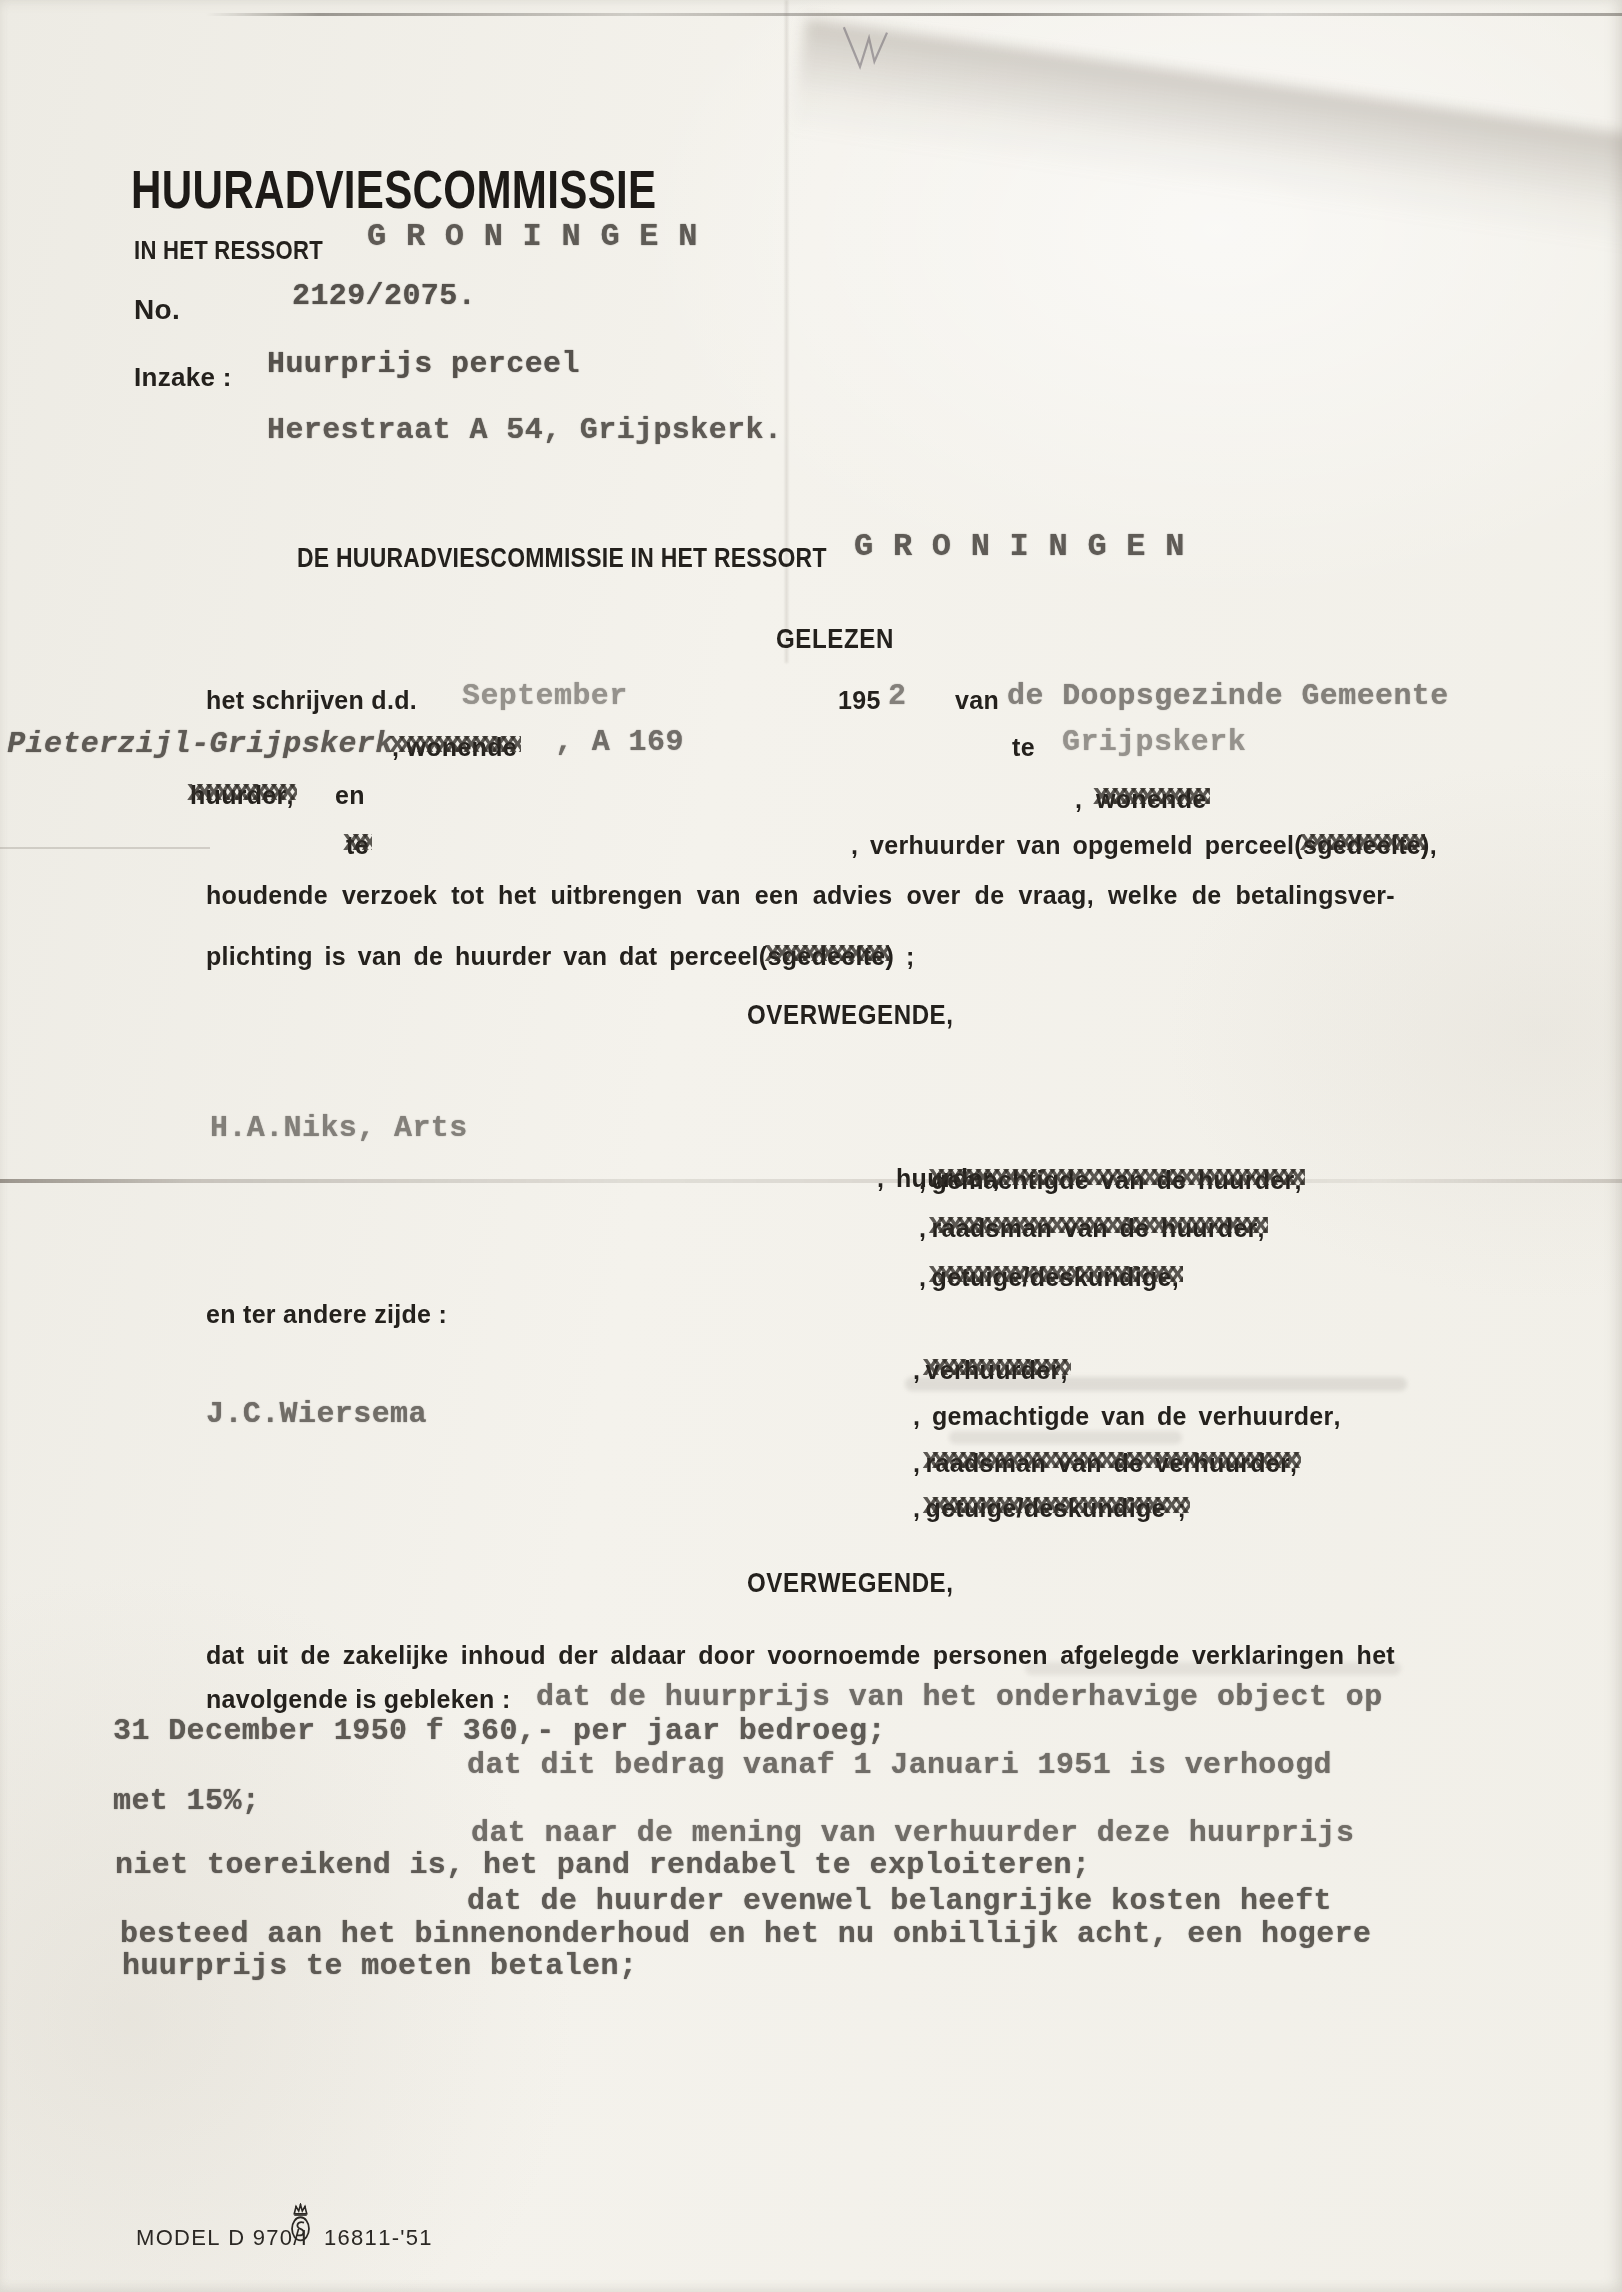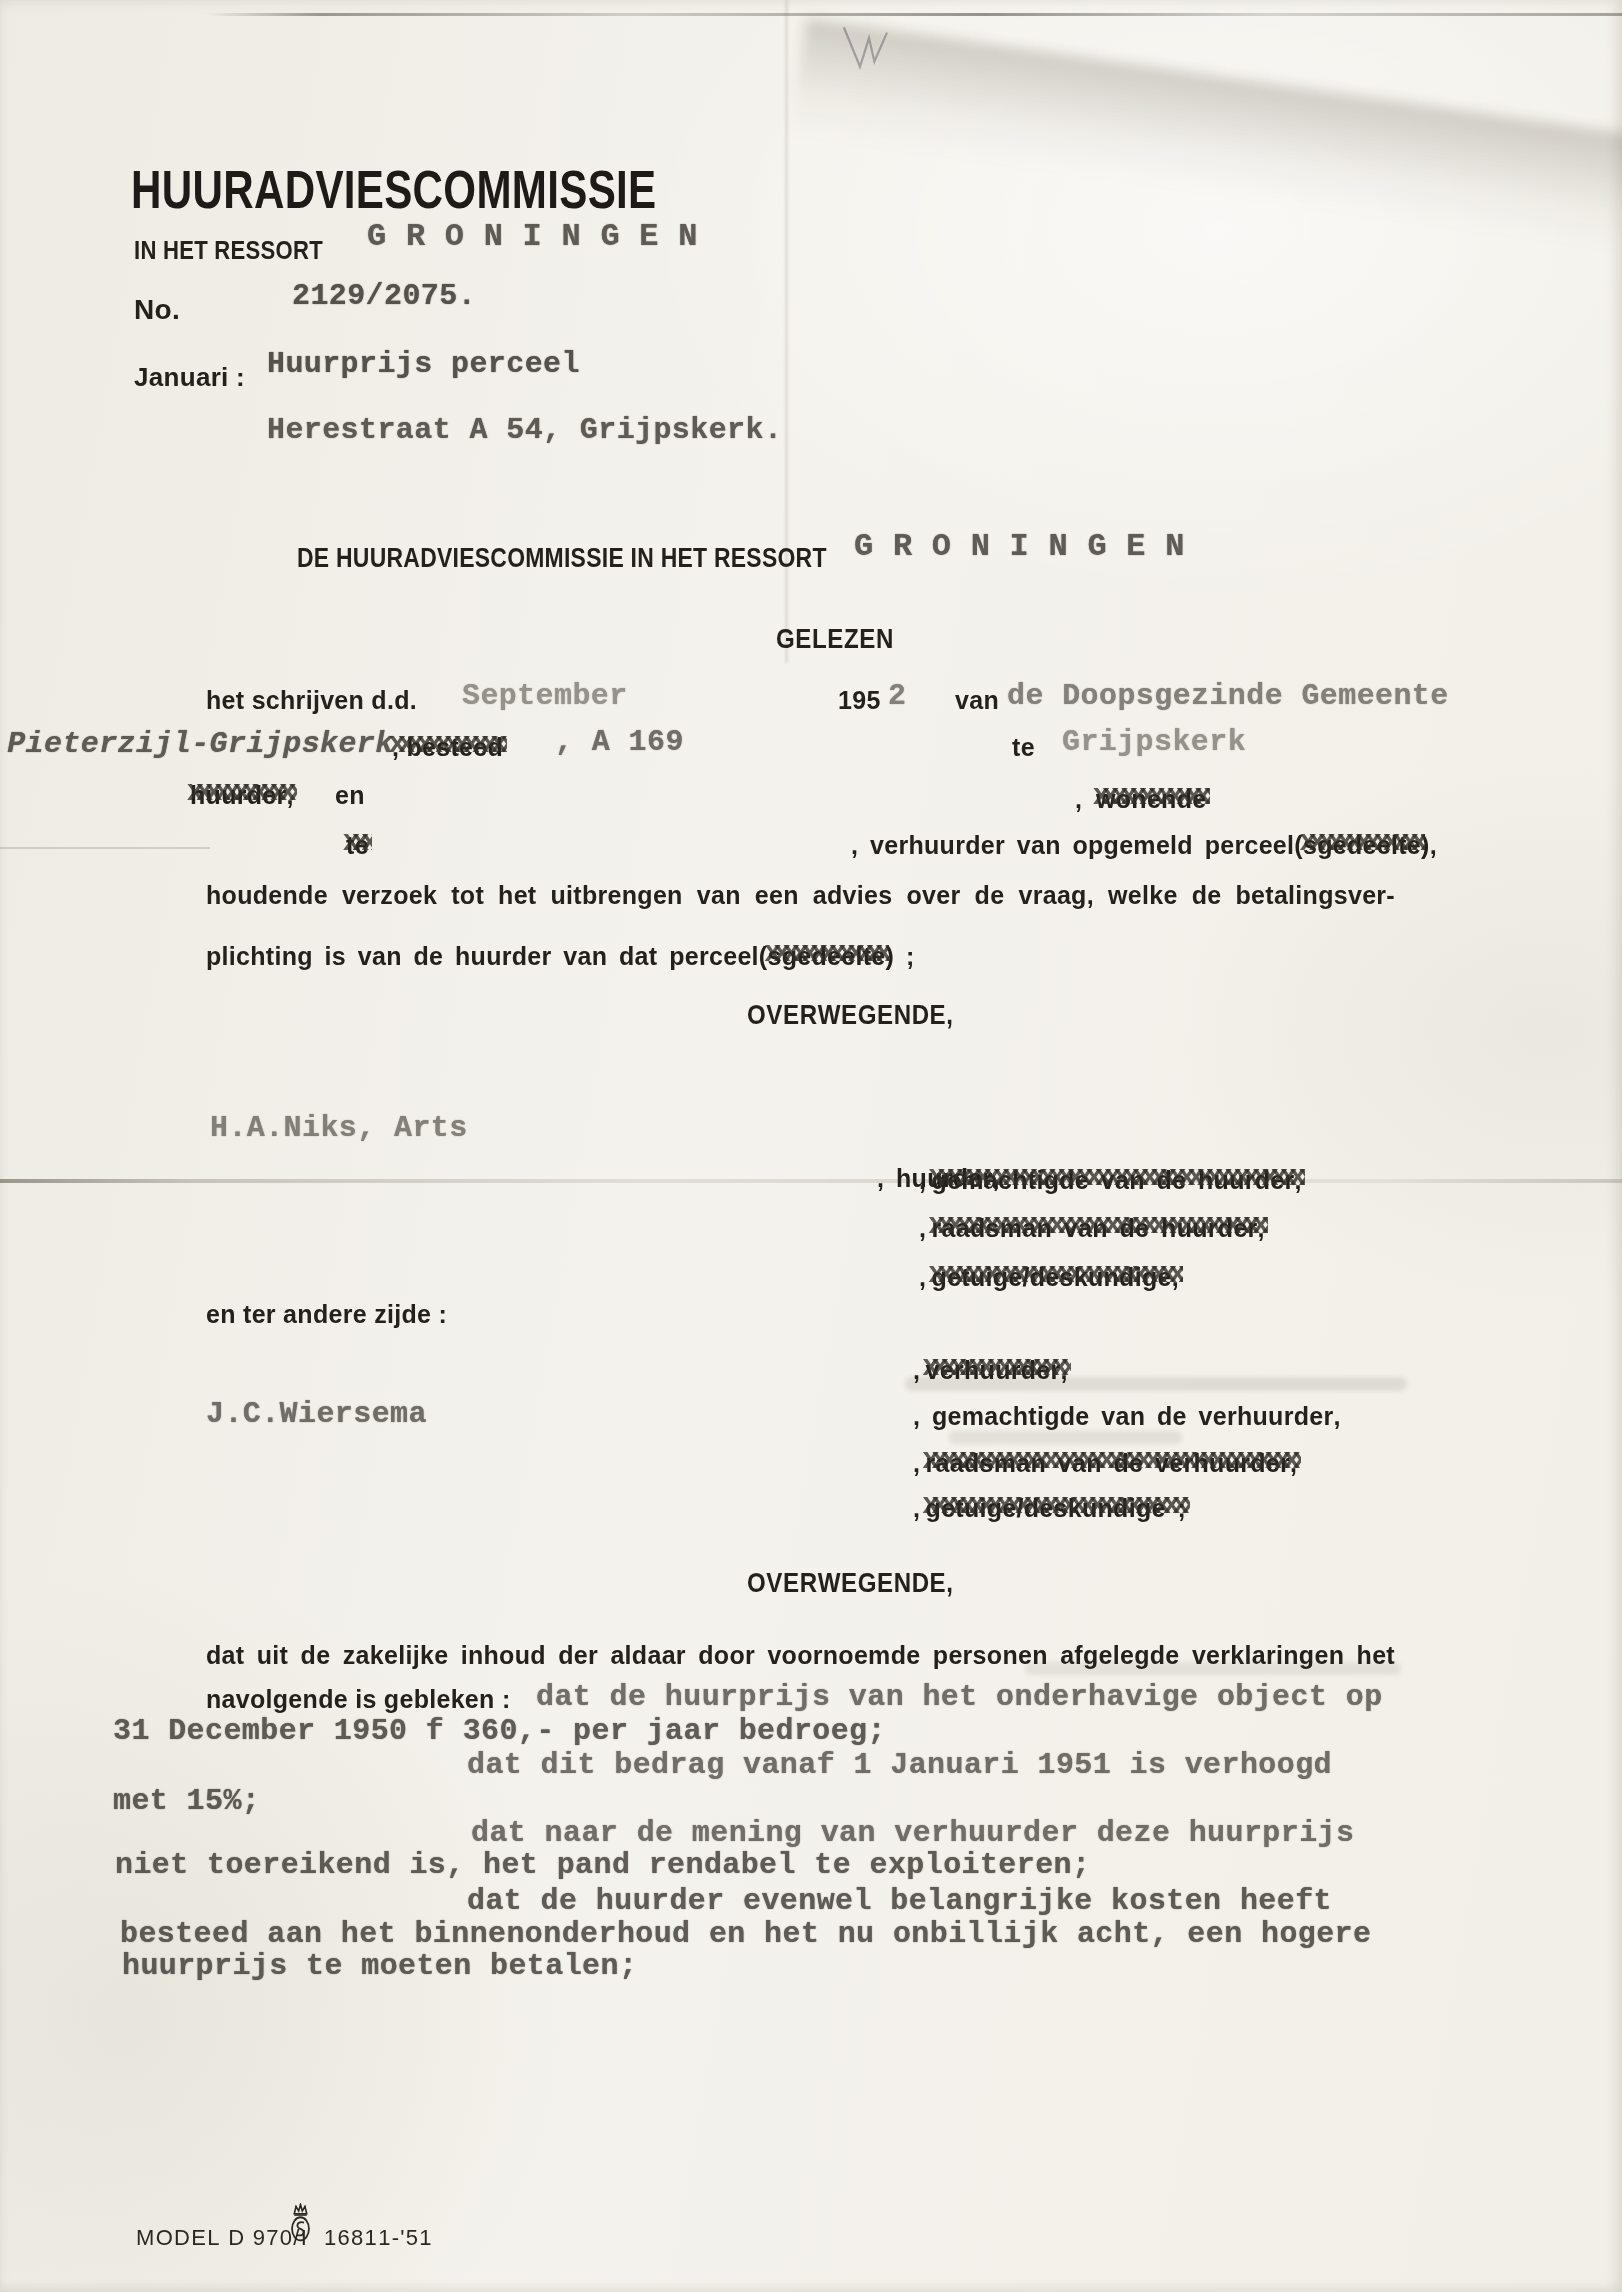--- a/index.html
+++ b/index.html
@@ -63,39 +63,39 @@
   </svg>
 
   <div class="abs p title" style="left:131px;top:158px;">HUURADVIESCOMMISSIE</div>
 
   <div class="abs p h-ressort" style="left:134px;top:235px;">IN HET RESSORT</div>
   <div class="abs t t-spaced f80" style="left:367px;top:218px;font-size:32px;">GRONINGEN</div>
 
   <div class="abs p h-no" style="left:134px;top:294px;">No.</div>
   <div class="abs t" style="left:292px;top:279px;">2129/2075.</div>
 
-  <div class="abs p h-inzake" style="left:134px;top:362px;">Januari :</div>
+  <div class="abs p h-inzake" style="left:134px;top:362px;">Inzake :</div>
   <div class="abs t" style="left:267px;top:347px;">Huurprijs perceel</div>
   <div class="abs t f80" style="left:267px;top:385px;margin-top:28px;">Herestraat A 54, Grijpskerk.</div>
 
   <div class="abs p commission" style="left:297px;top:543px;">DE HUURADVIESCOMMISSIE IN HET RESSORT</div>
   <div class="abs t t-spaced f80" style="left:854px;top:528px;font-size:32px;">GRONINGEN</div>
 
   <div class="abs p heading" style="left:776px;top:623px;">GELEZEN</div>
 
   <div class="abs p" style="left:206px;top:686px;">het schrijven d.d.</div>
   <div class="abs t f50" style="left:462px;top:679px;">September</div>
   <div class="abs p" style="left:838px;top:686px;">195</div>
   <div class="abs t f60" style="left:888px;top:679px;">2</div>
   <div class="abs p" style="left:955px;top:686px;">van</div>
   <div class="abs t f60" style="left:1007px;top:679px;">de Doopsgezinde Gemeente</div>
 
   <div class="abs t f80" style="left:7.2px;top:727px;font-style:italic;">Pieterzijl-Grijpskerk</div>
   <div class="abs p" style="left:392px;top:733px;">
-    <span class="struck" data-strike="xxxxxxxxxxxxxxxxxxxxxxxxxxxxxxxxxxxxxxxxxxxxxxxx">, besteed</span>
+    <span class="struck" data-strike="xxxxxxxxxxxxxxxxxxxxxxxxxxxxxxxxxxxxxxxxxxxxxxxx">, wonende</span>
   </div>
   <div class="abs t f70" style="left:555px;top:725px;">, A 169</div>
   <div class="abs p" style="left:1012px;top:733px;">te</div>
   <div class="abs t f50" style="left:1062px;top:725px;">Grijpskerk</div>
 
   <div class="abs p" style="left:190px;top:781px;">
     <span class="struck" data-strike="xxxxxxxxxxxxxxxxxxxxxxxxxxxxxxxxxxxxxxxxxxxxxxxx">huurder,</span>
   </div>
   <div class="abs p" style="left:335px;top:781px;">en</div>
   <div class="abs p" style="left:1075px;top:785px;">,</div>

